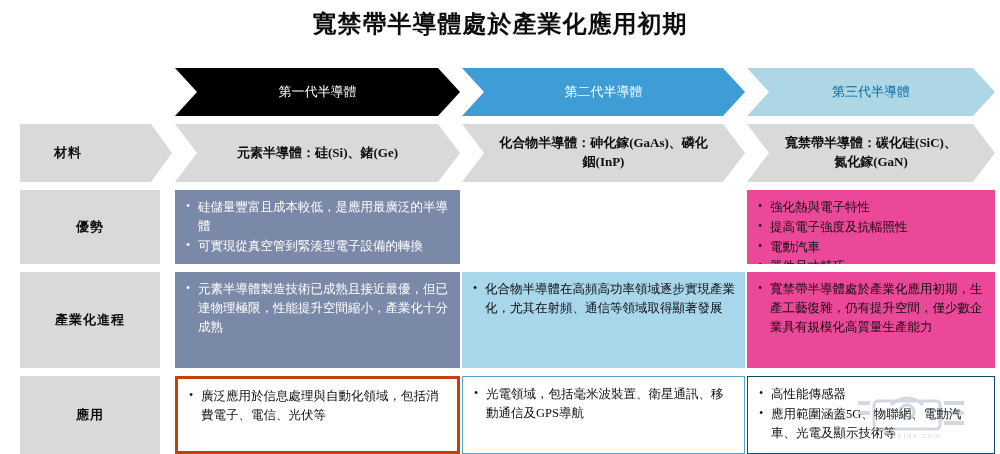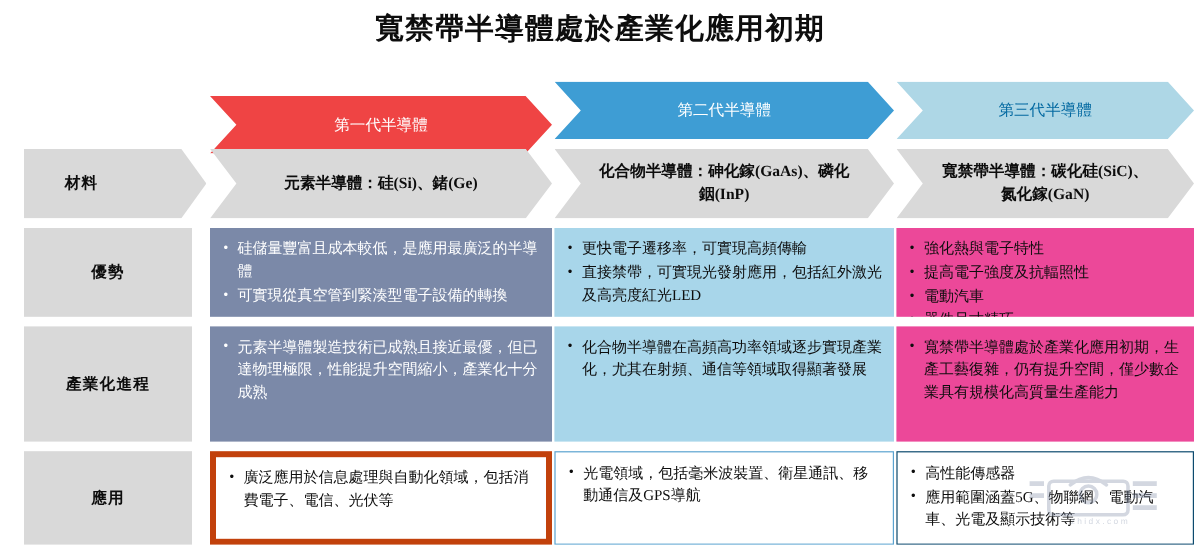--- a/index.html
+++ b/index.html
@@ -63,40 +63,40 @@
   
   .chevcell {
     clip-path: polygon(0 0, calc(100% - 22px) 0, 100% 50%, calc(100% - 22px) 100%, 0 100%, 22px 50%);
     display: flex; align-items: center; justify-content: center;
     text-align: center;
     padding: 0 34px;
     font-size: 13px;
     line-height: 1.45;
     font-family: "Liberation Serif", "DejaVu Serif", serif;
   }
-  .chevcell.gen1-head { background: #ef4444; color: #ffffff; margin-top: 12px; }
+  .chevcell.gen1-head { background: #000000; color: #ffffff; }
   .chevcell.gen2-head { background: #3e9dd4; color: #ffffff; }
   .chevcell.gen3-head { background: #aed7e6; color: #0369a1; }
   .chevcell.mat       { background: #d9d9d9; color: #0d0d0d; font-weight: bold; }
 
   
   .bodycell {
     padding: 8px 10px 8px 10px;
     font-size: 12.5px;
     line-height: 1.5;
     font-family: "Liberation Serif", "DejaVu Serif", serif;
     color: #0d0d0d;
     overflow: hidden;
   }
   .bodycell.gen1 { background: #7b89a8; color: #ffffff; }
   .bodycell.gen2 { background: #a8d6ea; color: #0d0d0d; }
   .bodycell.gen3 { background: #ec4899; color: #0d0d0d; }
 
   .bodycell.app        { background: #ffffff; }
-  .bodycell.app.gen1   { border: 5px solid #c2410c; color: #0d0d0d; }
+  .bodycell.app.gen1   { border: 3px solid #c2410c; color: #0d0d0d; }
   .bodycell.app.gen2   { border: 1px solid #5ba3d0; color: #0d0d0d; }
   .bodycell.app.gen3   { border: 1px solid #0c4a6e; color: #0d0d0d; }
 
   ul.bullets { list-style: none; }
   ul.bullets li {
     position: relative;
     padding-left: 13px;
     margin-bottom: 1px;
   }
   ul.bullets li::before {
@@ -142,26 +142,20 @@
       <div class="cell c2 chevcell mat">化合物半導體：砷化鎵(GaAs)、磷化銦(InP)</div>
       <div class="cell c3 chevcell mat">寬禁帶半導體：碳化硅(SiC)、氮化鎵(GaN)</div>
     </div>
 
     <div class="row row-adv">
       <div class="rowlabel">優勢</div>
       <div class="cell c1 bodycell gen1">
         <ul class="bullets">
             <li>硅儲量豐富且成本較低，是應用最廣泛的半導體</li>
             <li>可實現從真空管到緊湊型電子設備的轉換</li>
-          </ul>
-      </div>
-      <div class="cell c2 bodycell gen2">
-        <ul class="bullets">
-            <li>更快電子遷移率，可實現高頻傳輸</li>
-            <li>直接禁帶，可實現光發射應用，包括紅外激光及高亮度紅光LED</li>
           </ul>
       </div>
       <div class="cell c3 bodycell gen3">
         <ul class="bullets">
             <li>強化熱與電子特性</li>
             <li>提高電子強度及抗輻照性</li>
             <li>電動汽車</li>
             <li>器件尺寸精巧</li>
           </ul>
       </div>

